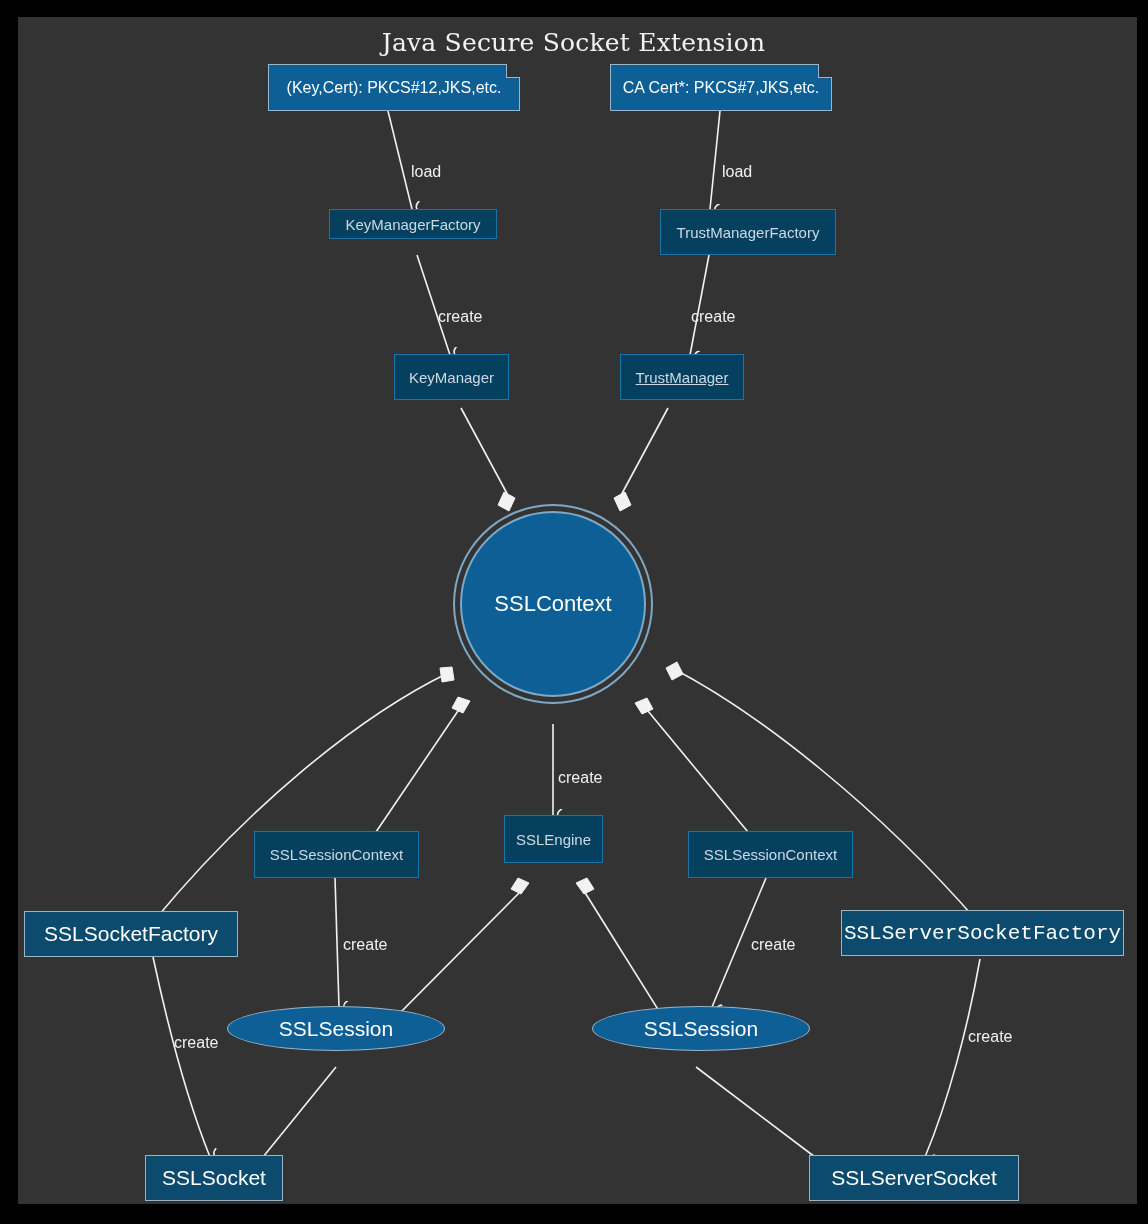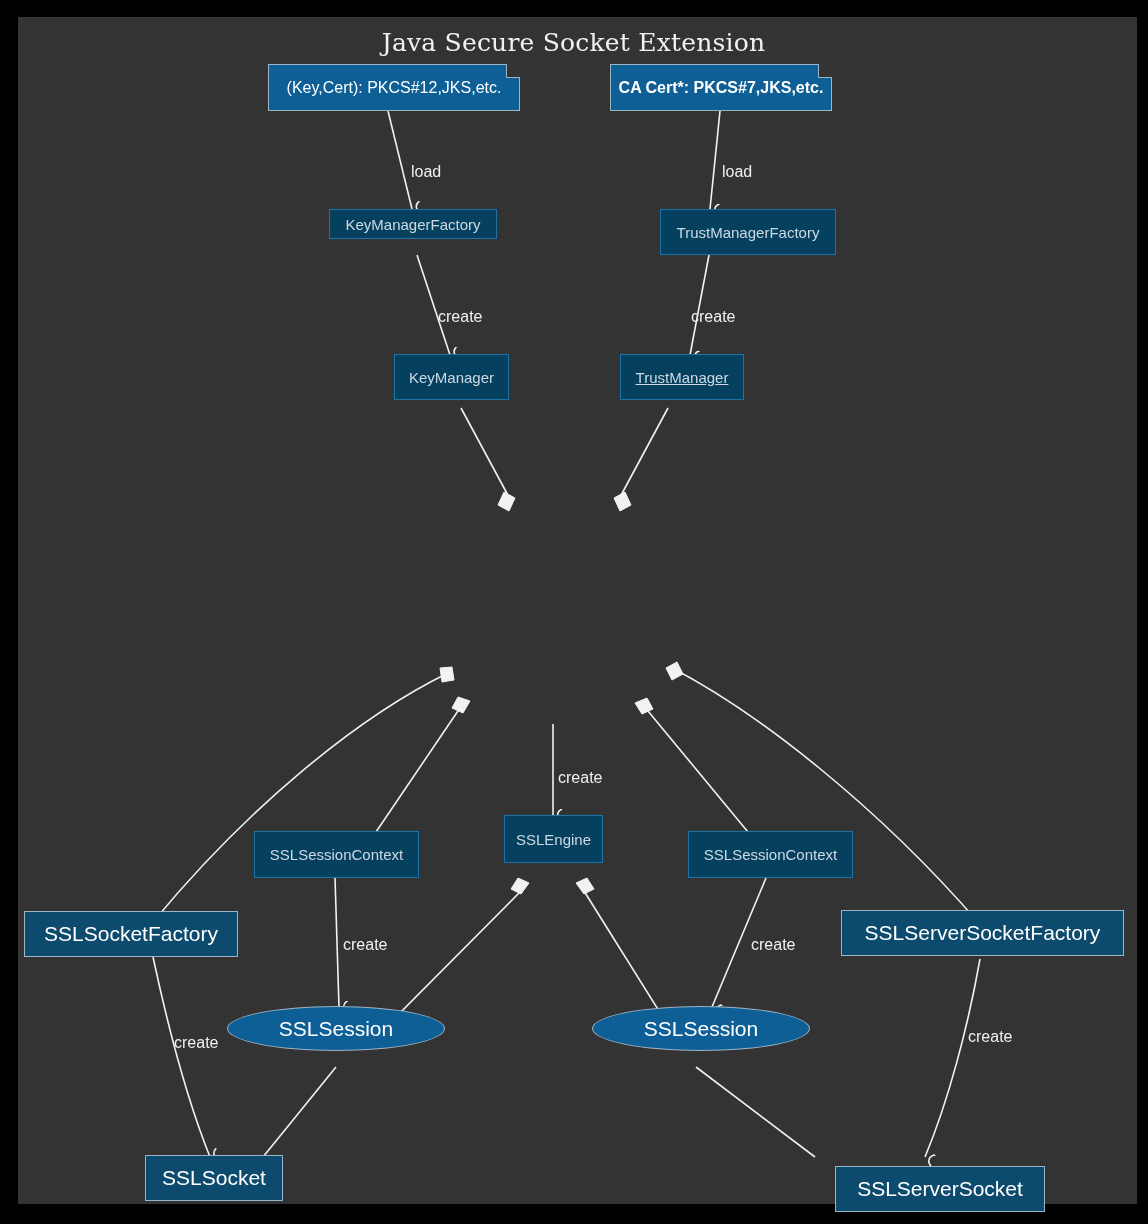--- a/index.html
+++ b/index.html
@@ -188,71 +188,74 @@
     <div class="elabel" style="left:540px;  top:752px;">create</div>
     <div class="elabel" style="left:325px;  top:919px;">create</div>
     <div class="elabel" style="left:733px;  top:919px;">create</div>
     <div class="elabel" style="left:156px;  top:1017px;">create</div>
     <div class="elabel" style="left:950px;  top:1011px;">create</div>
 
     <div class="node note" style="left:250px; top:47px; width:252px; height:47px;">
       <span>(Key,Cert): PKCS#12,JKS,etc.</span>
     </div>
 
-    <div class="node note" style="left:592px; top:47px; width:222px; height:47px;font-weight:bold;">
+    <div class="node note" style="left:592px; top:47px; width:222px; height:47px;">
       <span>CA Cert*: PKCS#7,JKS,etc.</span>
     </div>
 
     <div class="node cls" style="left:311px; top:192px; width:168px; height:30px;">
       <span>KeyManagerFactory</span>
     </div>
 
     <div class="node cls" style="left:602px; top:192px; width:176px; height:46px;margin-left:40px;">
       <span>TrustManagerFactory</span>
     </div>
 
     <div class="node cls" style="left:376px; top:337px; width:115px; height:46px;">
       <span>KeyManager</span>
     </div>
 
     <div class="node cls" style="left:602px; top:337px; width:124px; height:46px;text-decoration:underline;">
       <span>TrustManager</span>
     </div>
 
+    <div class="node circlenode" style="left:442px; top:494px; width:186px; height:186px;">
+      <span>SSLContext</span>
+    </div>
 
     <div class="node cls" style="left:236px; top:814px; width:165px; height:47px;">
       <span>SSLSessionContext</span>
     </div>
 
     <div class="node cls" style="left:486px; top:798px; width:99px; height:48px;">
       <span>SSLEngine</span>
     </div>
 
     <div class="node cls" style="left:670px; top:814px; width:165px; height:47px;">
       <span>SSLSessionContext</span>
     </div>
 
     <div class="node cls-strong" style="left:6px; top:894px; width:214px; height:46px;">
       <span>SSLSocketFactory</span>
     </div>
 
-    <div class="node cls-strong" style="left:823px; top:893px; width:283px; height:46px;">
+    <div class="node cls-strong" style="left:823px; top:893px; width:283px; height:46px;font-family:Liberation Mono, monospace;">
       <span>SSLServerSocketFactory</span>
     </div>
 
     <div class="node ellipsenode" style="left:209px; top:989px; width:218px; height:45px;">
       <span>SSLSession</span>
     </div>
 
     <div class="node ellipsenode" style="left:574px; top:989px; width:218px; height:45px;">
       <span>SSLSession</span>
     </div>
 
     <div class="node cls-strong" style="left:127px; top:1138px; width:138px; height:46px;">
       <span>SSLSocket</span>
     </div>
 
-    <div class="node cls-strong" style="left:817px; top:1138px; width:210px; height:46px;margin-top:11px;">
+    <div class="node cls-strong" style="left:791px; top:1138px; width:210px; height:46px;">
       <span>SSLServerSocket</span>
     </div>
 
   </div>
 </div>
 
 </body></html>

